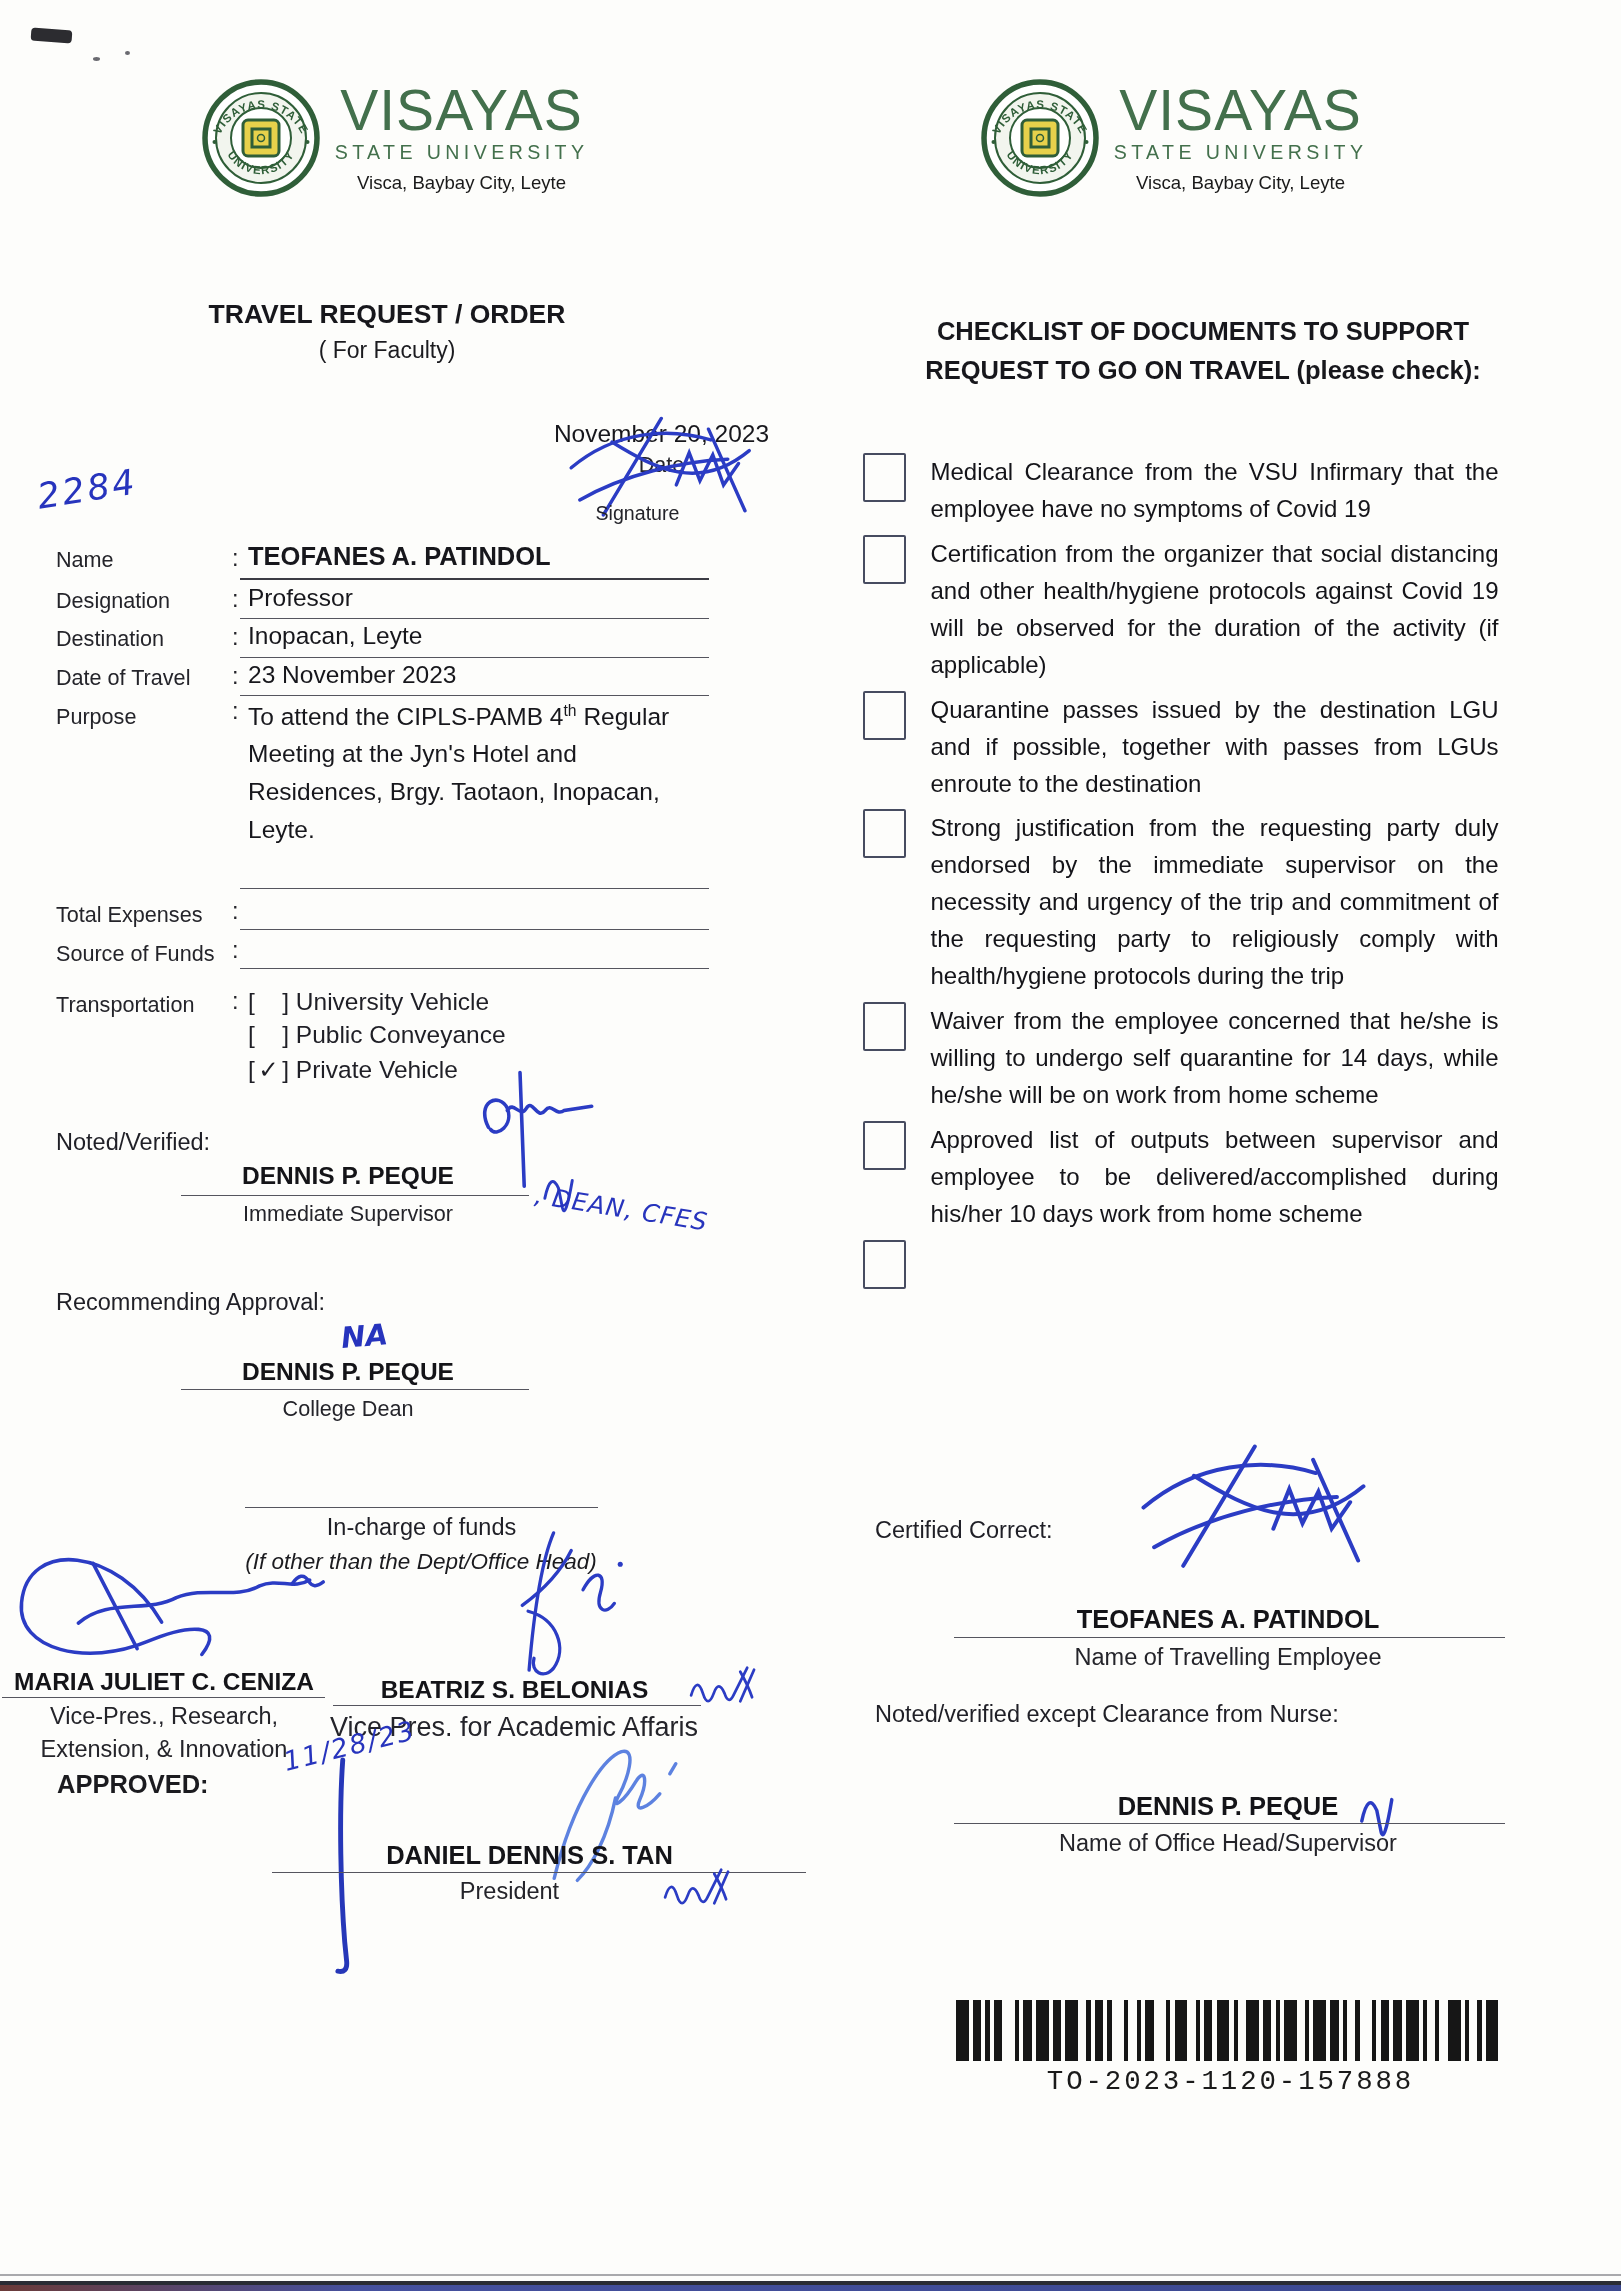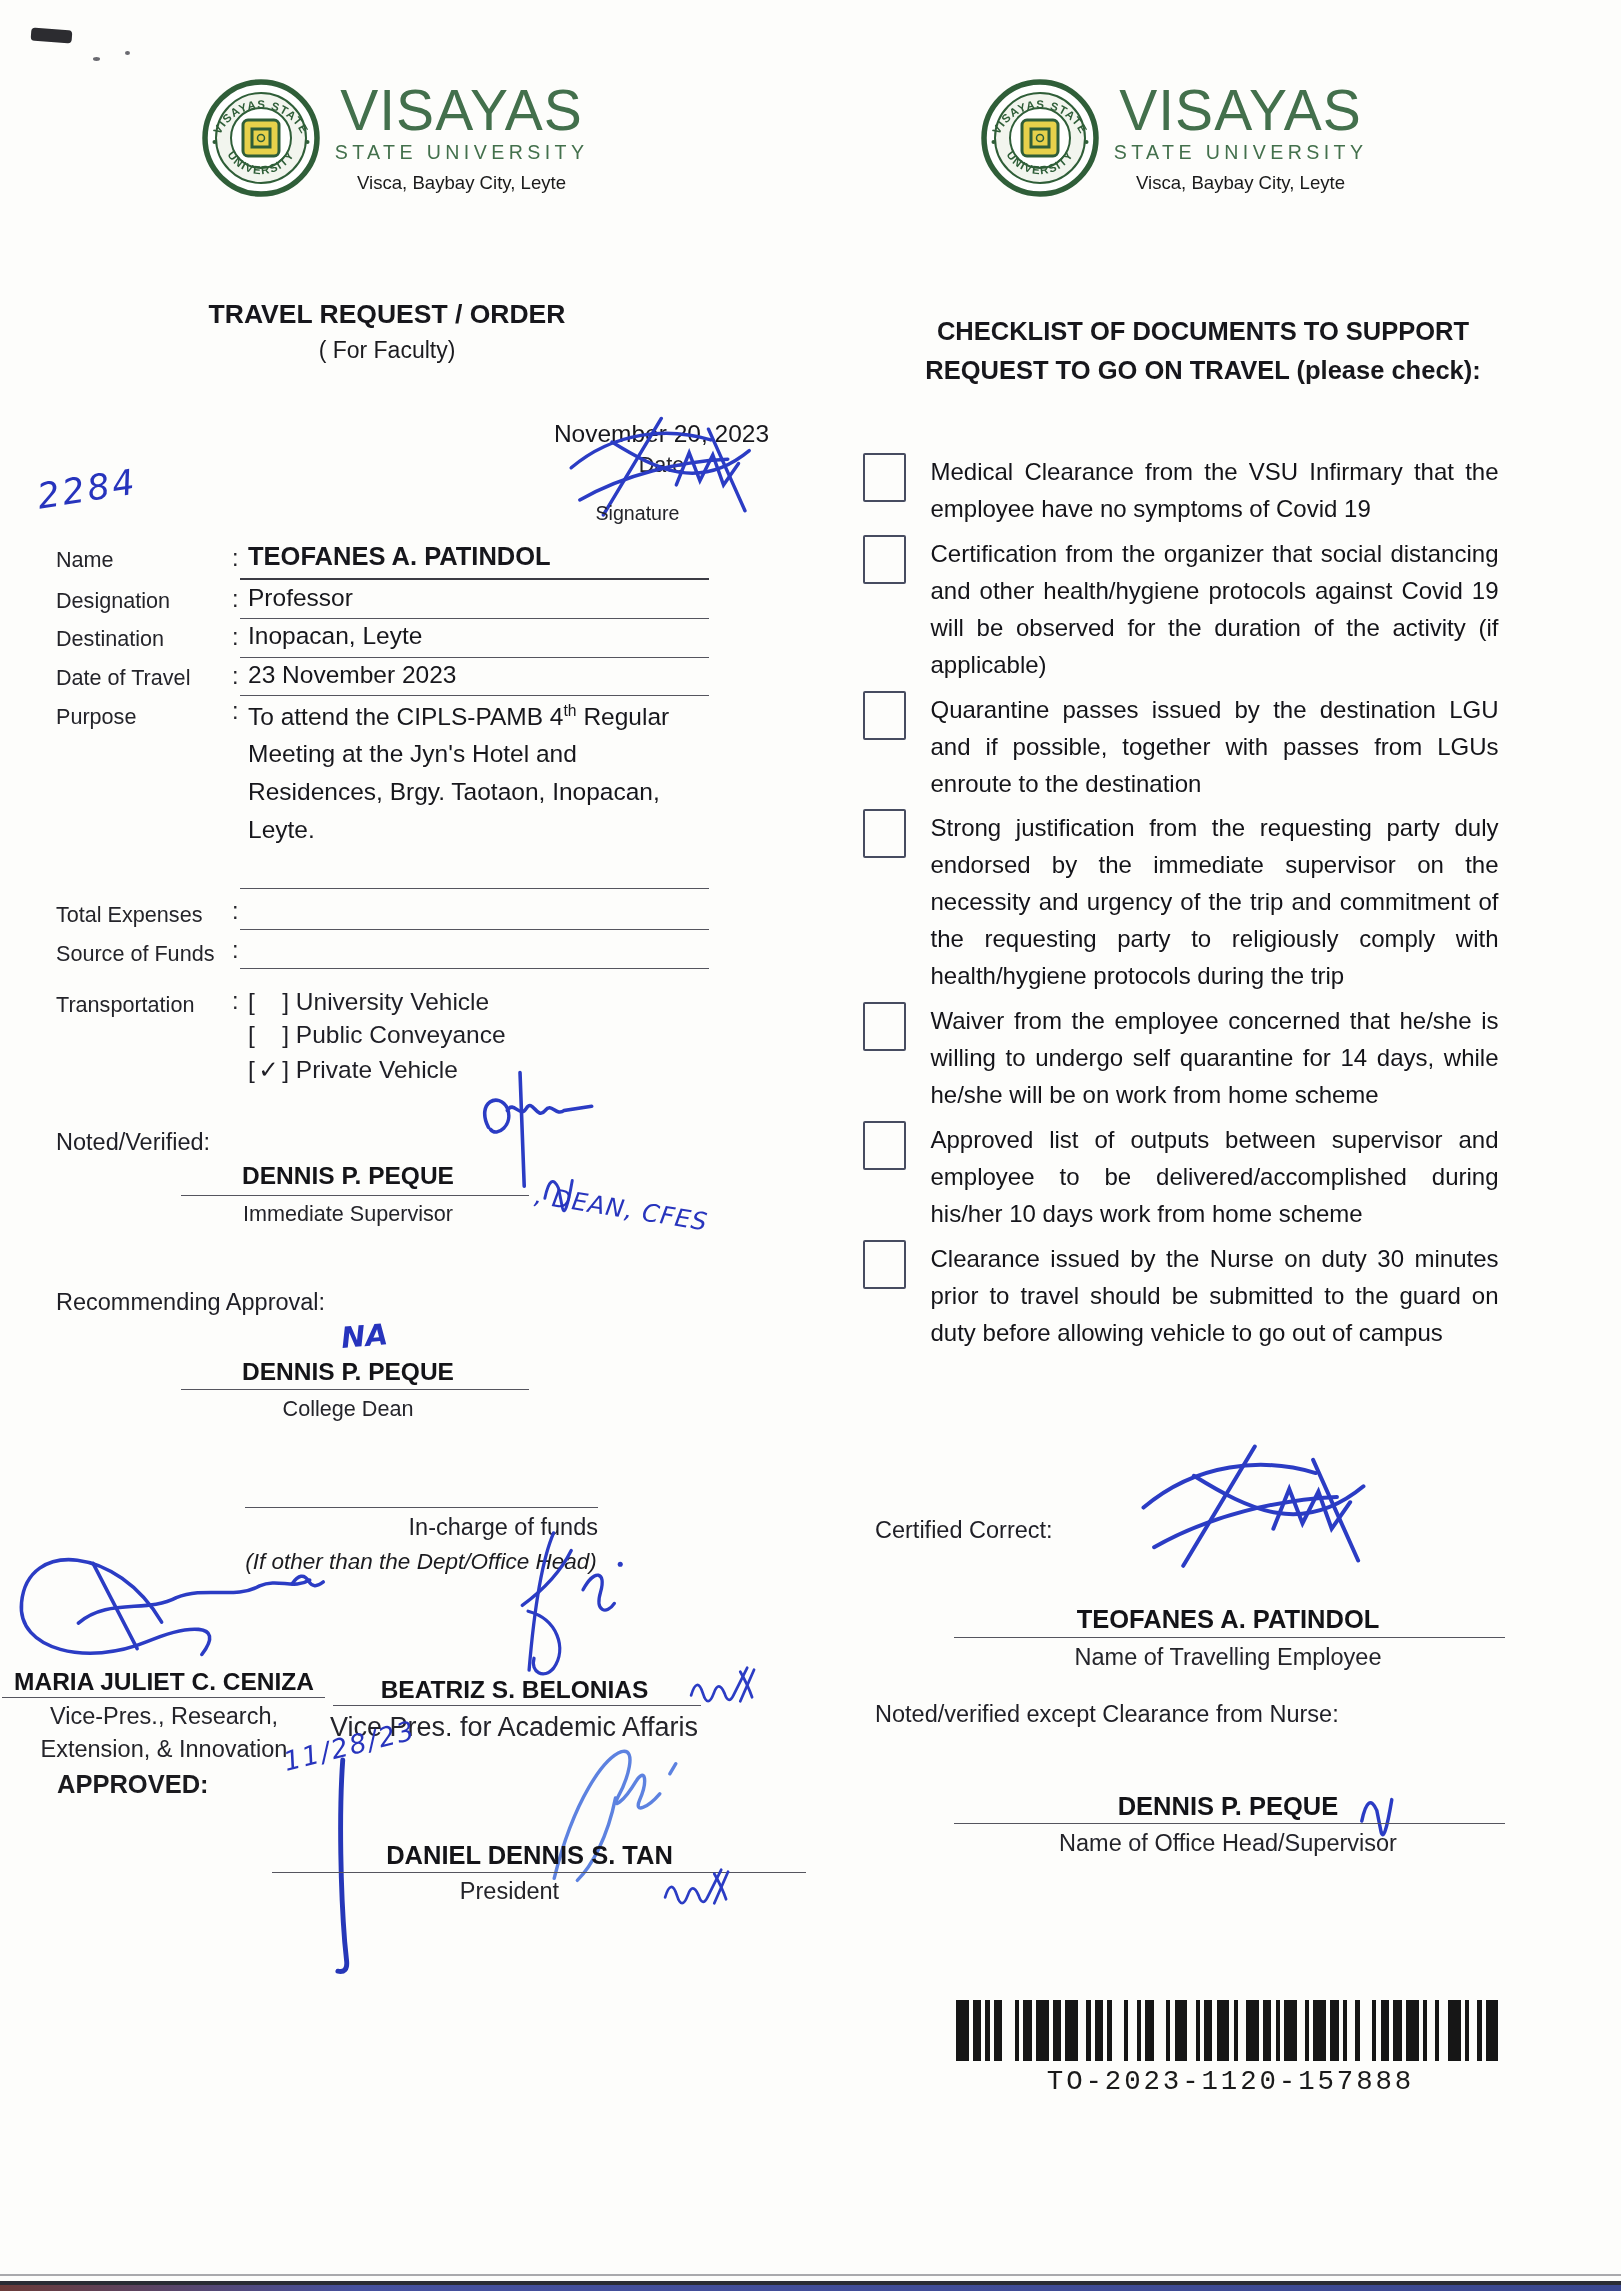--- a/index.html
+++ b/index.html
@@ -212,21 +212,21 @@
   <div class="abs sig-title center" style="left:162px;top:1201px;width:372px;">Immediate Supervisor</div>
   <div class="abs hand" style="left:534px;top:1194px;font-size:24.5px;letter-spacing:1px;transform:rotate(9deg);">, DEAN, CFES</div>
 
   <div class="abs small-label" style="left:56px;top:1289px;">Recommending Approval:</div>
   <div class="abs hand" style="left:341px;top:1319px;font-size:29px;font-weight:bold;transform:rotate(-5deg);">NA</div>
   <div class="abs sig-name center" style="left:162px;top:1358px;width:372px;">DENNIS P. PEQUE</div>
   <div class="abs rule-thin" style="left:181px;top:1389px;width:348px;"></div>
   <div class="abs sig-title center" style="left:162px;top:1396px;width:372px;">College Dean</div>
 
   <div class="abs rule-thin" style="left:245px;top:1507px;width:353px;"></div>
-  <div class="abs small-label center" style="left:245px;top:1514px;width:353px;text-align:right;">In-charge of funds</div>
+  <div class="abs small-label center" style="left:245px;top:1514px;width:353px;">In-charge of funds</div>
   <div class="abs italic center" style="left:176px;top:1549px;width:490px;font-size:22.5px;">(If other than the Dept/Office Head)</div>
 
   <svg class="abs sig" style="left:0px;top:1529px;" width="338" height="152" viewBox="0 0 345 155">
     <g fill="none" stroke="#2b3cc4" stroke-width="3.6" stroke-linecap="round">
       <path d="M165 95 C120 18 28 10 22 75 C17 124 90 140 150 115 C190 98 232 94 206 128"></path>
       <path d="M80 96 C110 70 150 86 180 70 C210 58 240 72 265 58 C284 50 300 62 316 52"></path>
       <path d="M95 35 L140 122"></path>
       <path d="M298 56 q10 -14 17 -3 q5 9 15 1"></path>
     </g>
   </svg>
@@ -304,21 +304,20 @@
     <div class="chk-item">
       <div class="chk-box"></div>
       <div class="chk-text">Waiver from the employee concerned that he/she is willing to undergo self quarantine for 14 days, while he/she will be on work from home scheme</div>
     </div>
     <div class="chk-item">
       <div class="chk-box"></div>
       <div class="chk-text">Approved list of outputs between supervisor and employee to be delivered/accomplished during his/her 10 days work from home scheme</div>
     </div>
     <div class="chk-item">
       <div class="chk-box"></div>
-      <div class="chk-text">Clearance issued by the Nurse on duty 30 minutes prior to travel should be submitted to the guard on duty before allowing vehicle to go out of campus</div>
     </div>
   </div>
 
   <div class="abs small-label" style="left:875px;top:1517px;">Certified Correct:</div>
 
   <svg class="abs sig" style="left:1117px;top:1433px;" width="265" height="157" viewBox="0 0 200 110">
     <g fill="none" stroke="#2b3cc4" stroke-width="3" stroke-linecap="round">
       <path d="M104 6 L50 96"></path>
       <path d="M20 52 C60 18 110 14 150 26"></path>
       <path d="M28 82 C70 58 122 46 166 44"></path>

